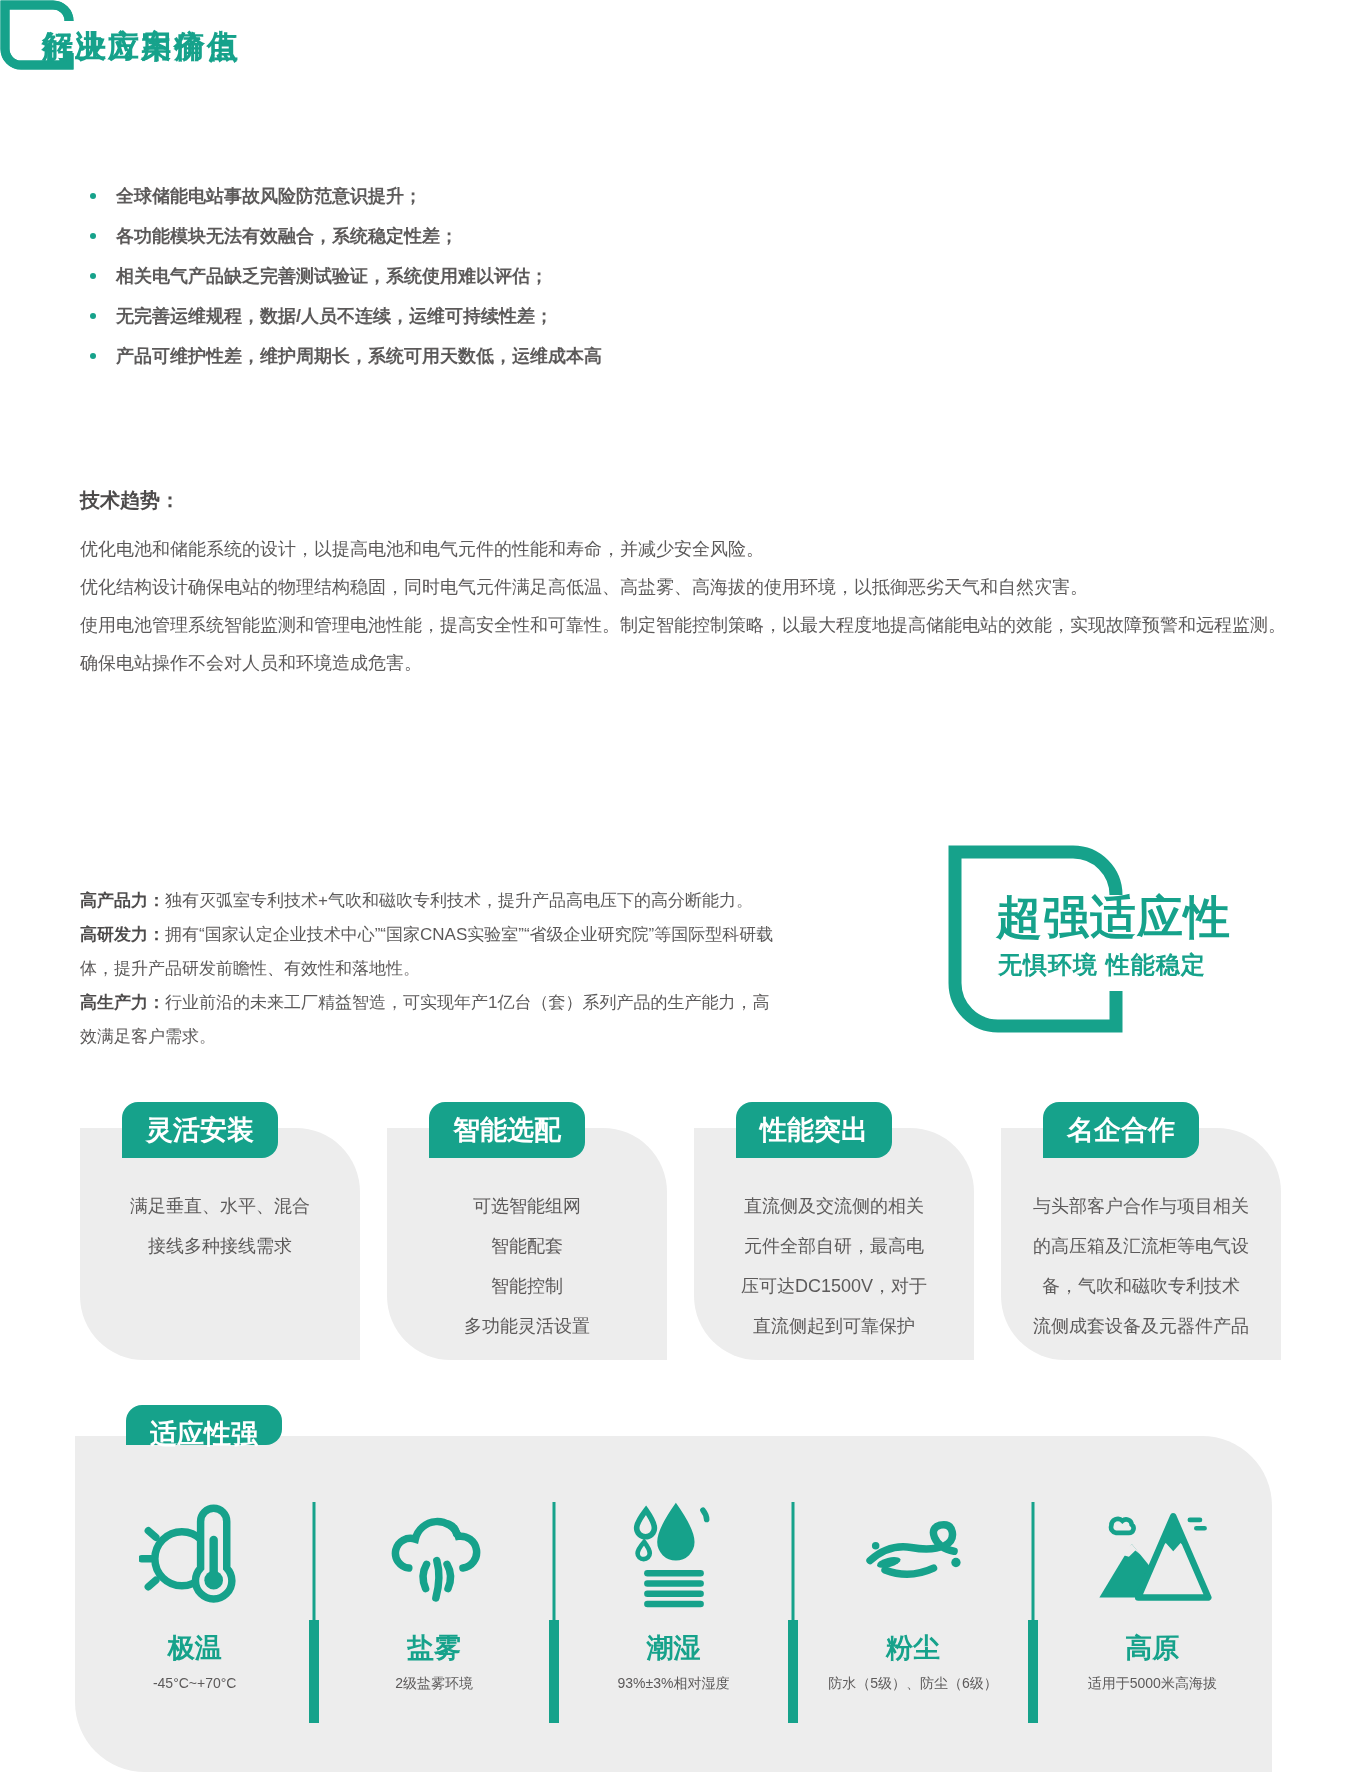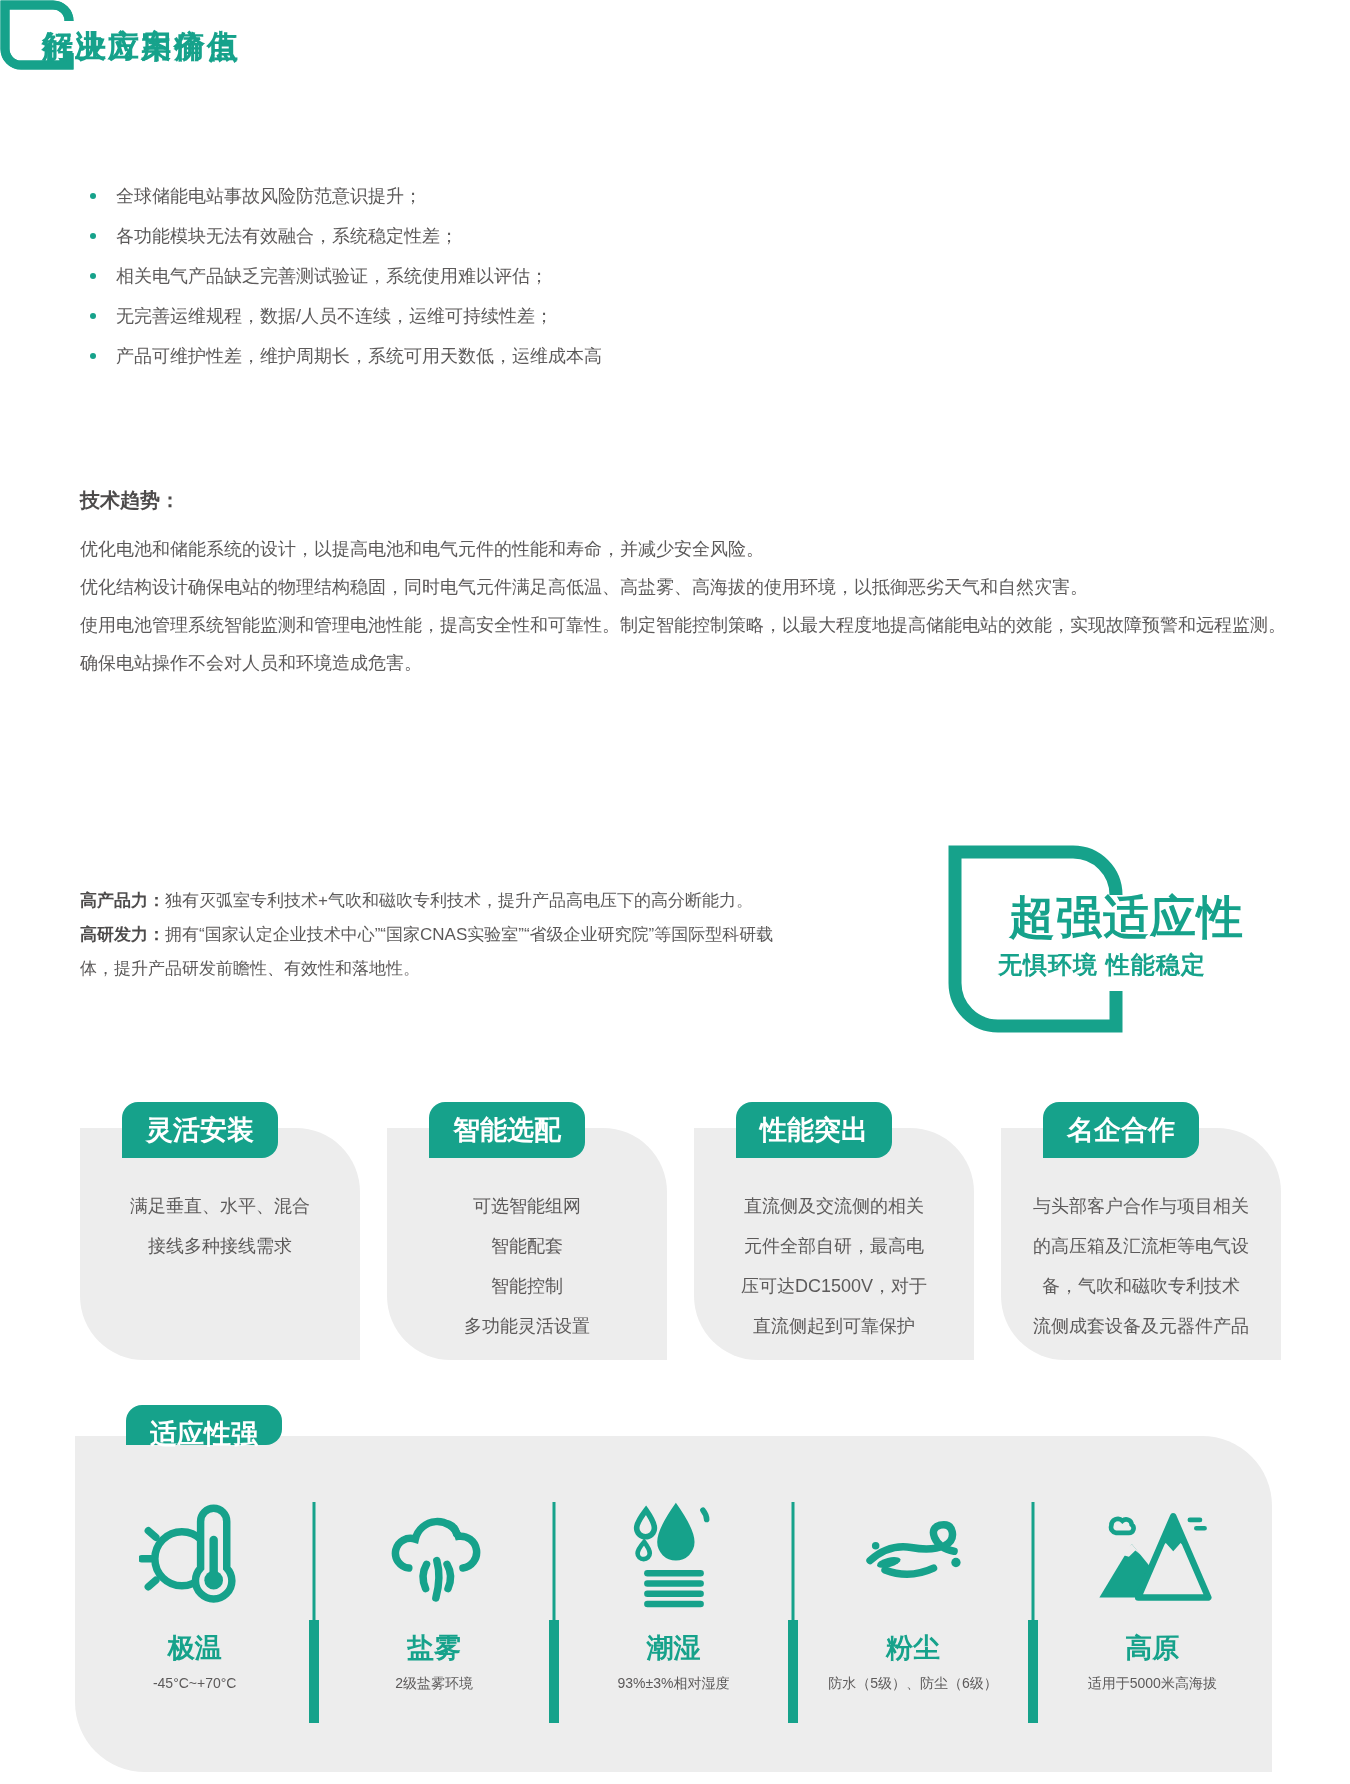--- a/index.html
+++ b/index.html
@@ -7,38 +7,38 @@
   .page{position:relative;width:1350px;height:1784px;background:#fff;overflow:hidden;
         font-family:"Liberation Sans","DejaVu Sans",sans-serif;}
 
   
   .sec-head{position:absolute;width:360px;height:90px;text-align:right;}
   .sec-head svg{position:absolute;left:0;top:0;display:block;}
   .sec-title{position:absolute;left:42px;top:26px;font-size:31px;font-weight:700;
              color:var(--accent);letter-spacing:2px;white-space:nowrap;}
 
   
-  .pains{position:absolute;left:90px;top:176px;margin:0;padding:0;list-style:none;}
+  .pains{position:absolute;left:90px;top:176px;margin:0;padding:0;list-style:none;font-weight:bold;}
   .pains li{display:flex;align-items:center;height:40px;font-size:18px;color:var(--body);}
   .dot{width:6px;height:6px;border-radius:50%;background:var(--accent);margin-right:20px;flex:none;}
 
   
   .trends{position:absolute;left:80px;top:487px;width:1210px;}
   .trends h3{margin:0 0 16px 0;font-size:20px;font-weight:700;color:var(--bold);}
   .trends p{margin:0;font-size:18px;line-height:38px;color:var(--body);}
 
   
   .solution{position:absolute;left:80px;top:884px;width:700px;}
   .solution p{margin:0;font-size:17px;line-height:34px;color:var(--body);}
   .solution b{color:var(--bold);}
 
   
   .callout{position:absolute;left:948px;top:845px;width:360px;height:210px;}
   .callout svg{position:absolute;left:0;top:0;}
-  .callout-title{position:absolute;left:61px;top:42px;font-size:46px;font-weight:700;
+  .callout-title{position:absolute;left:48px;top:42px;font-size:46px;font-weight:700;
                  color:var(--accent);white-space:nowrap;letter-spacing:1px;}
   .callout-sub{position:absolute;left:50px;top:104px;font-size:24px;font-weight:700;
                color:var(--accent);white-space:nowrap;letter-spacing:1px;}
 
   
   .card{position:absolute;top:1128px;width:280px;height:232px;background:var(--card-bg);
         border-radius:0 64px 0 64px;}
   #card1{left:80px}#card2{left:387px}#card3{left:694px}#card4{left:1001px}
   .card-badge{position:absolute;top:-26px;left:42px;height:56px;line-height:56px;padding:0 24px;
               background:var(--accent);color:#fff;font-size:27px;font-weight:700;
@@ -109,20 +109,21 @@
   <div class="sec-head" id="sec2">
     <svg width="74" height="70" viewBox="0 0 74 70">
       <path class="stk" stroke-width="9" d="M 69 21 A 16 16 0 0 0 53 5 L 5 5 L 5 49 A 16 16 0 0 0 21 65 L 69 65 L 69 53"></path>
     </svg>
     <div class="sec-title">解决方案价值</div>
   </div>
 
   <div class="solution">
     <p><b>高产品力：</b><span>独有灭弧室专利技术+气吹和磁吹专利技术，提升产品高电压下的高分断能力。</span></p>
     <p><b>高研发力：</b><span>拥有“国家认定企业技术中心”“国家CNAS实验室”“省级企业研究院”等国际型科研载体，提升产品研发前瞻性、有效性和落地性。</span></p>
+    <p><b>高生产力：</b><span>行业前沿的未来工厂精益智造，可实现年产1亿台（套）系列产品的生产能力，高效满足客户需求。</span></p>
   </div>
 
   <div class="callout">
     <svg width="175" height="188" viewBox="0 0 175 188">
       <path class="stk" stroke-width="13" d="M 168 50 A 43 43 0 0 0 125 7 L 7 7 L 7 138 A 43 43 0 0 0 50 181 L 168 181 L 168 146"></path>
     </svg>
     <div class="callout-title">超强适应性</div>
     <div class="callout-sub">无惧环境 性能稳定</div>
   </div>
 

